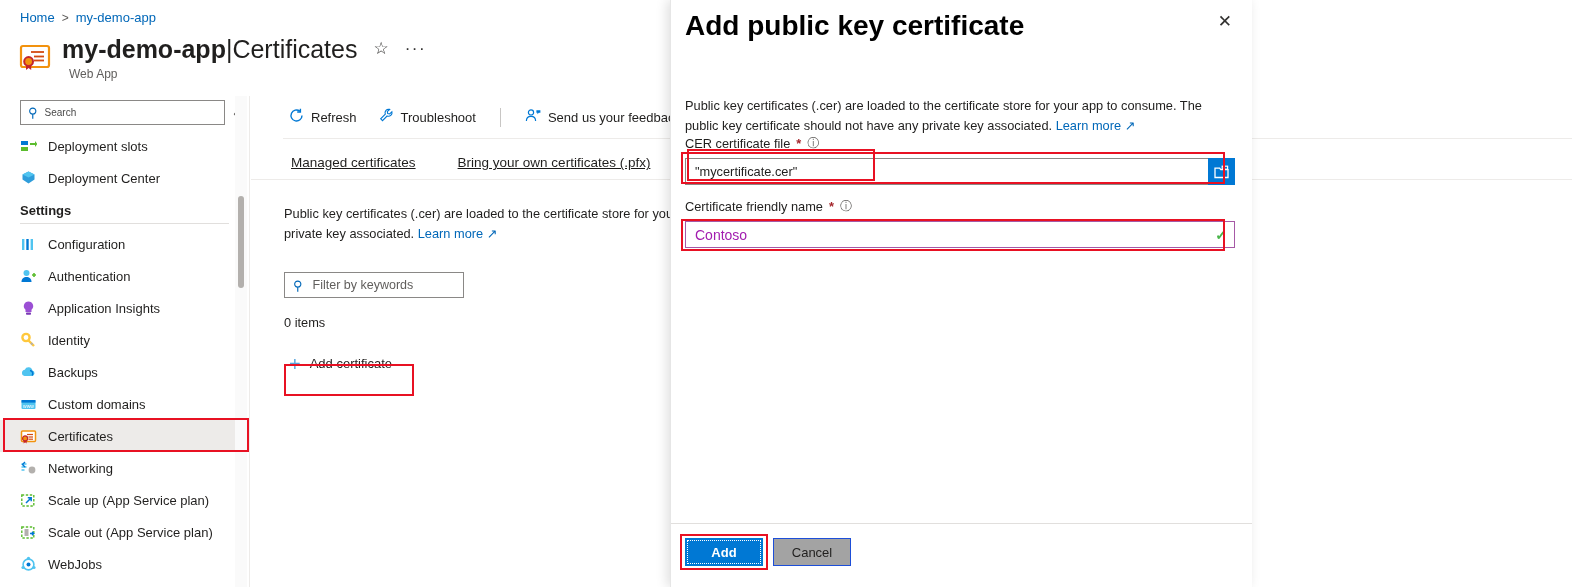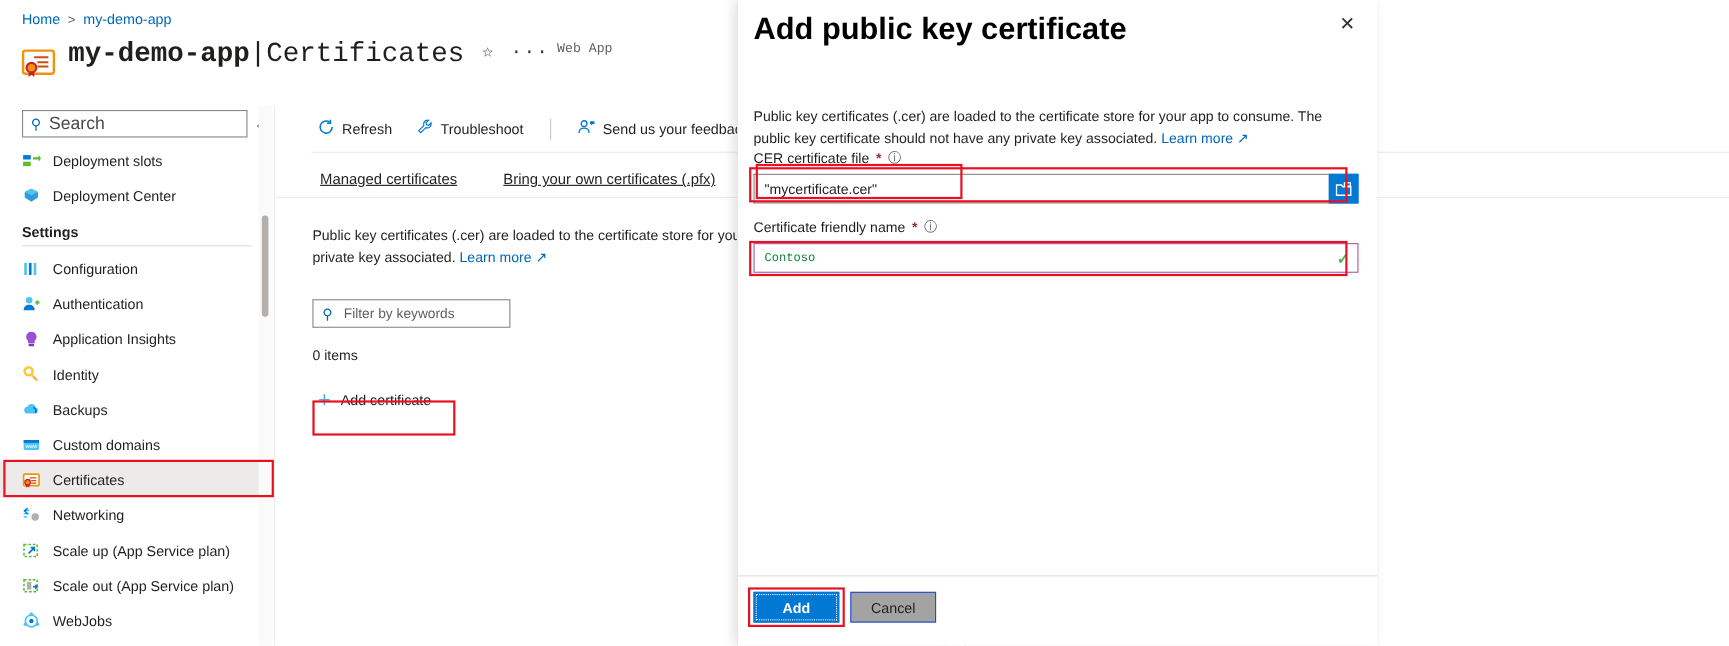--- a/index.html
+++ b/index.html
@@ -19,21 +19,21 @@
   }
   .breadcrumb a { color: #0067b8; text-decoration: none; cursor: pointer; }
   .breadcrumb .sep { color: #605e5c; font-size: 12px; }
 
   
   .title-row {
     position: absolute; left: 18px; top: 34px;
     display: flex; align-items: flex-start; gap: 10px;
   }
   .app-icon { width: 34px; height: 34px; margin-top: 6px; }
-  .title-block { display: flex; flex-direction: row; font-family: Liberation Mono, monospace; }
+  .title-block { display: flex; flex-direction: column; }
   .title-main {
     display: flex; align-items: center; gap: 16px;
     font-size: 25px; line-height: 30px; color: #201f1e; font-weight: 400;
   }
   .title-main .bold { font-weight: 700; }
   .title-main .pipe { font-weight: 300; color: #201f1e; }
   .star-icon { font-size: 17px; color: #323130; cursor: pointer; }
   .dots-icon { font-size: 17px; color: #323130; letter-spacing: 1.5px; cursor: pointer; line-height: 10px; }
   .title-sub { font-size: 12px; color: #605e5c; margin-top: 3px; margin-left: 7px; }
 
@@ -45,21 +45,21 @@
     background: #ffffff;
   }
   .search-row { display: flex; align-items: center; padding: 4px 8px 0 20px; gap: 8px; }
   .search-box {
     position: relative; width: 207px; height: 25px;
     border: 1px solid #8a8886; background: #fff;
     display: flex; align-items: center; padding-left: 7px;
   }
   .search-box .mag { color: #0067b8; font-size: 13px; margin-right: 7px; }
   .search-box input {
-    border: 0; outline: none; font-size: 16px; width: 160px;
+    border: 0; outline: none; font-size: 10px; width: 160px;
     font-family: "Liberation Sans", sans-serif; color: #323130; background: transparent;
   }
   .search-box input::placeholder { color: #4a4a4a; }
   .collapse-icon { color: #605e5c; font-size: 14px; cursor: pointer; }
 
   .nav-list { margin-top: 5px; position: relative; }
   .nav-item {
     display: flex; align-items: center; gap: 11px;
     height: 32px; padding-left: 20px; font-size: 13px; color: #201f1e;
     cursor: pointer;
@@ -174,22 +174,22 @@
   }
   .browse-btn {
     width: 27px; background: #0078d4; border: 1px solid #0078d4;
     display: flex; align-items: center; justify-content: center; cursor: pointer;
   }
   .friendly-shell {
     display: flex; align-items: center; height: 27px;
     border: 1px solid #a659a6; background: #fff; padding: 0 7px 0 9px;
   }
   .friendly-shell input {
-    flex: 1; border: 0; outline: none; font-size: 11px;
-    font-family: Liberation Mono, monospace; color: #15803d; background: transparent;
+    flex: 1; border: 0; outline: none; font-size: 14px;
+    font-family: Liberation Sans, sans-serif; color: #a21caf; background: transparent;
   }
   .check { color: #4ab54a; font-size: 14px; font-weight: 700; }
 
   .panel-footer-divider {
     position: absolute; left: 0; right: 0; top: 523px; height: 1px; background: #e1dfdd;
   }
   .btn {
     height: 28px; min-width: 78px; font-size: 13px; cursor: pointer;
     font-family: "Liberation Sans", sans-serif; display: flex;
     align-items: center; justify-content: center;

